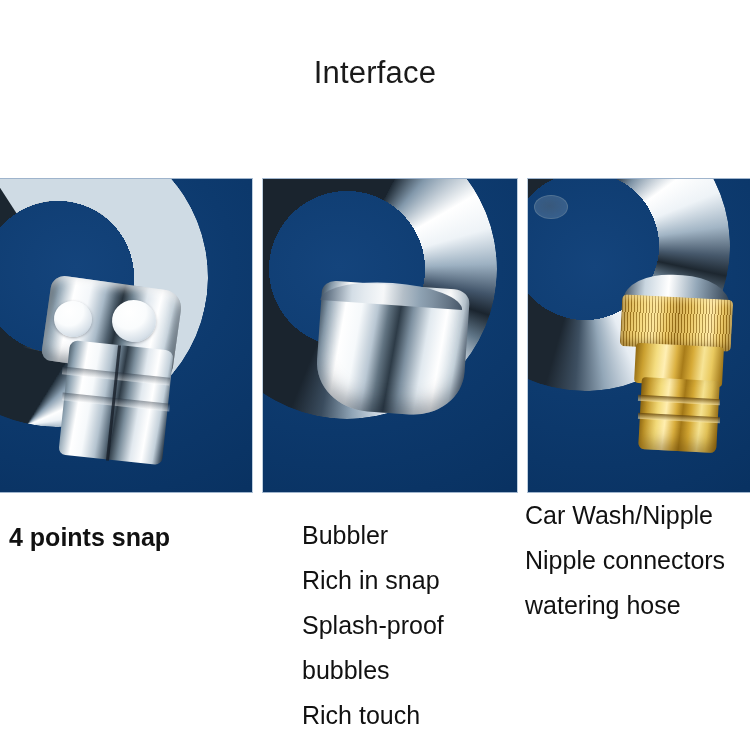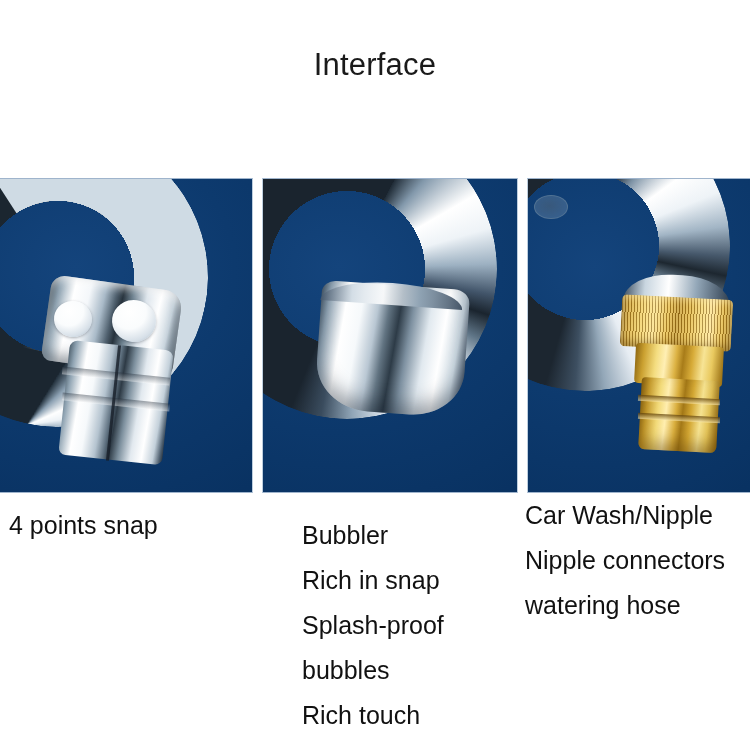--- a/index.html
+++ b/index.html
@@ -15,21 +15,21 @@
   #page {
     position: relative;
     width: 750px;
     height: 750px;
     background: #ffffff;
   }
 
   
   #title {
     position: absolute;
-    top: 46px;
+    top: 54px;
     left: 0;
     width: 750px;
     text-align: center;
     font-size: 31px;
     line-height: 38px;
     color: #1a1a1a;
     letter-spacing: 0.2px;
     font-weight: 400;
   }
 
@@ -426,21 +426,21 @@
   .caption-col {
     position: absolute;
     top: 0;
     color: #111111;
     font-size: 25px;
     line-height: 45px;
     font-weight: 400;
     white-space: nowrap;
   }
 
-  .caption-col.c1 { left: 9px;   padding-top: 10px; }
+  .caption-col.c1 { left: 9px;   padding-top: 22px; font-weight: bold; }
   .caption-col.c2 { left: 302px; padding-top: 20px; }
   .caption-col.c3 { left: 525px; padding-top: 0; }
 
   .caption-line { display: block; }
 </style>
 </head>
 <body>
 
 <div id="page">
 

